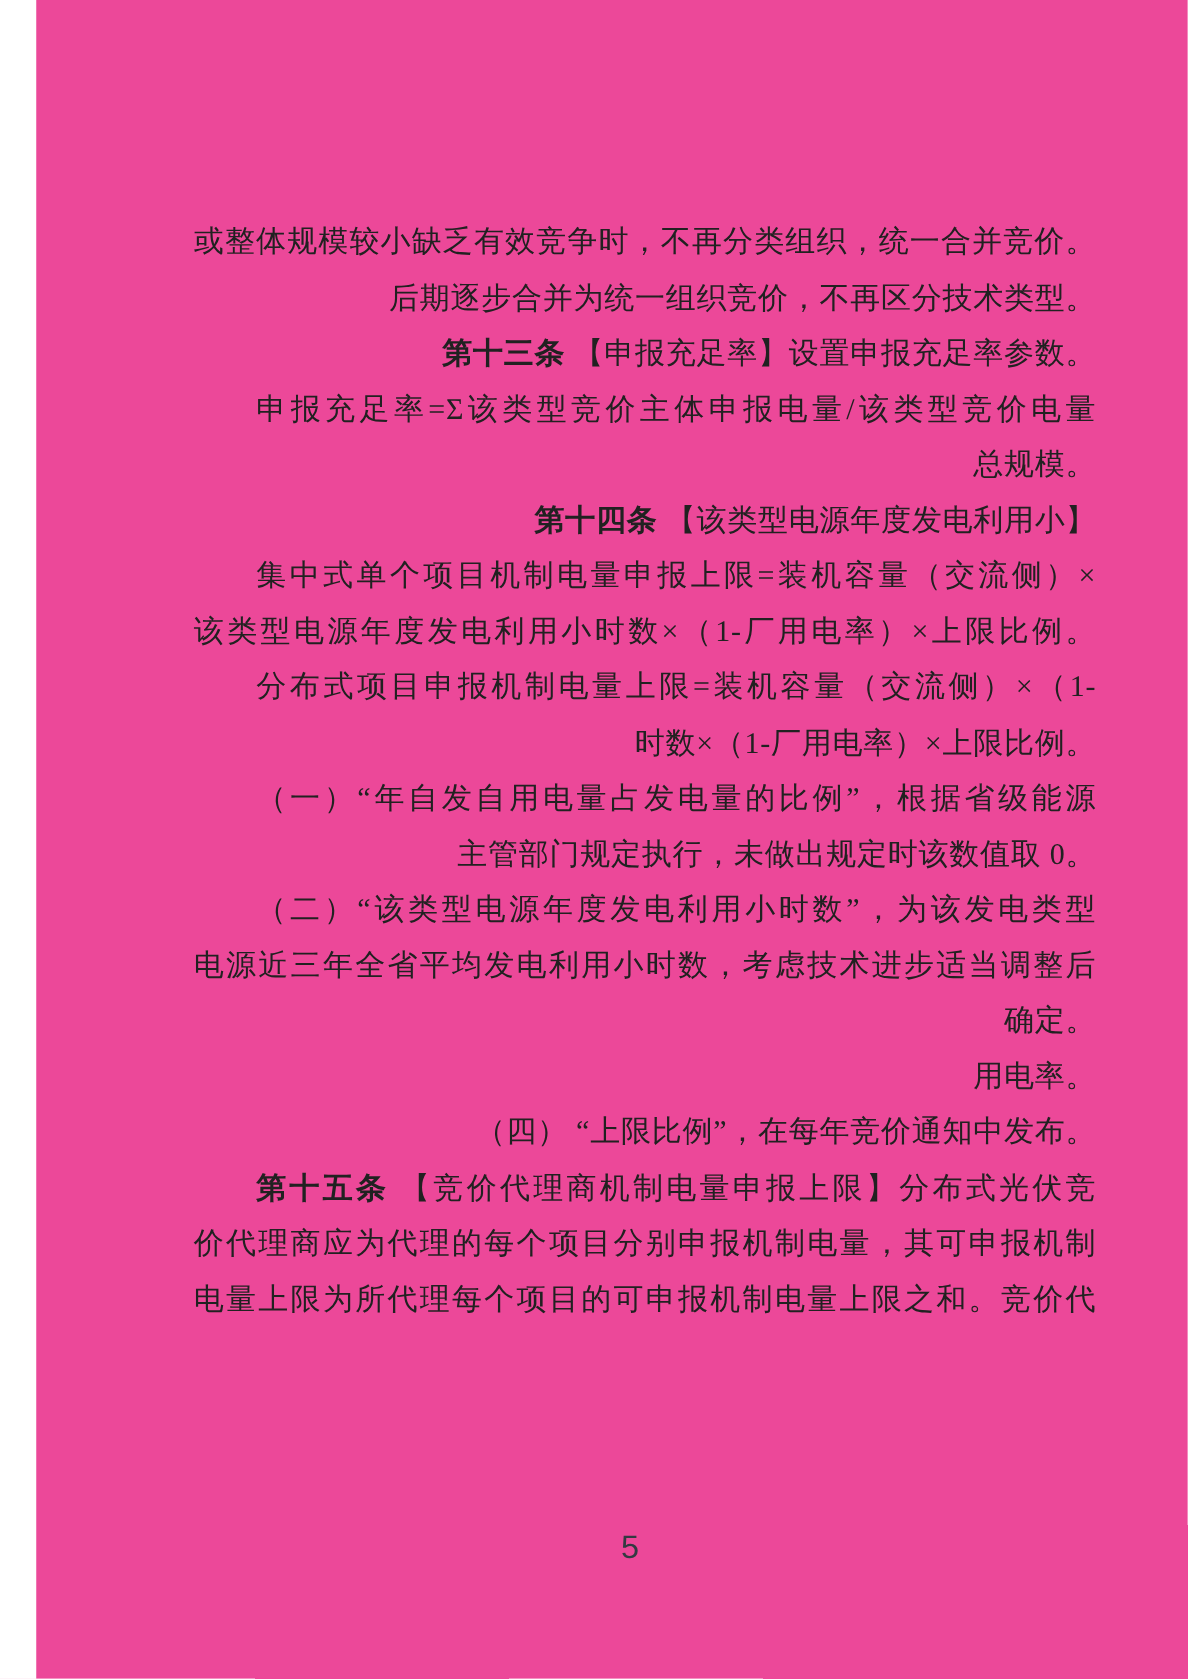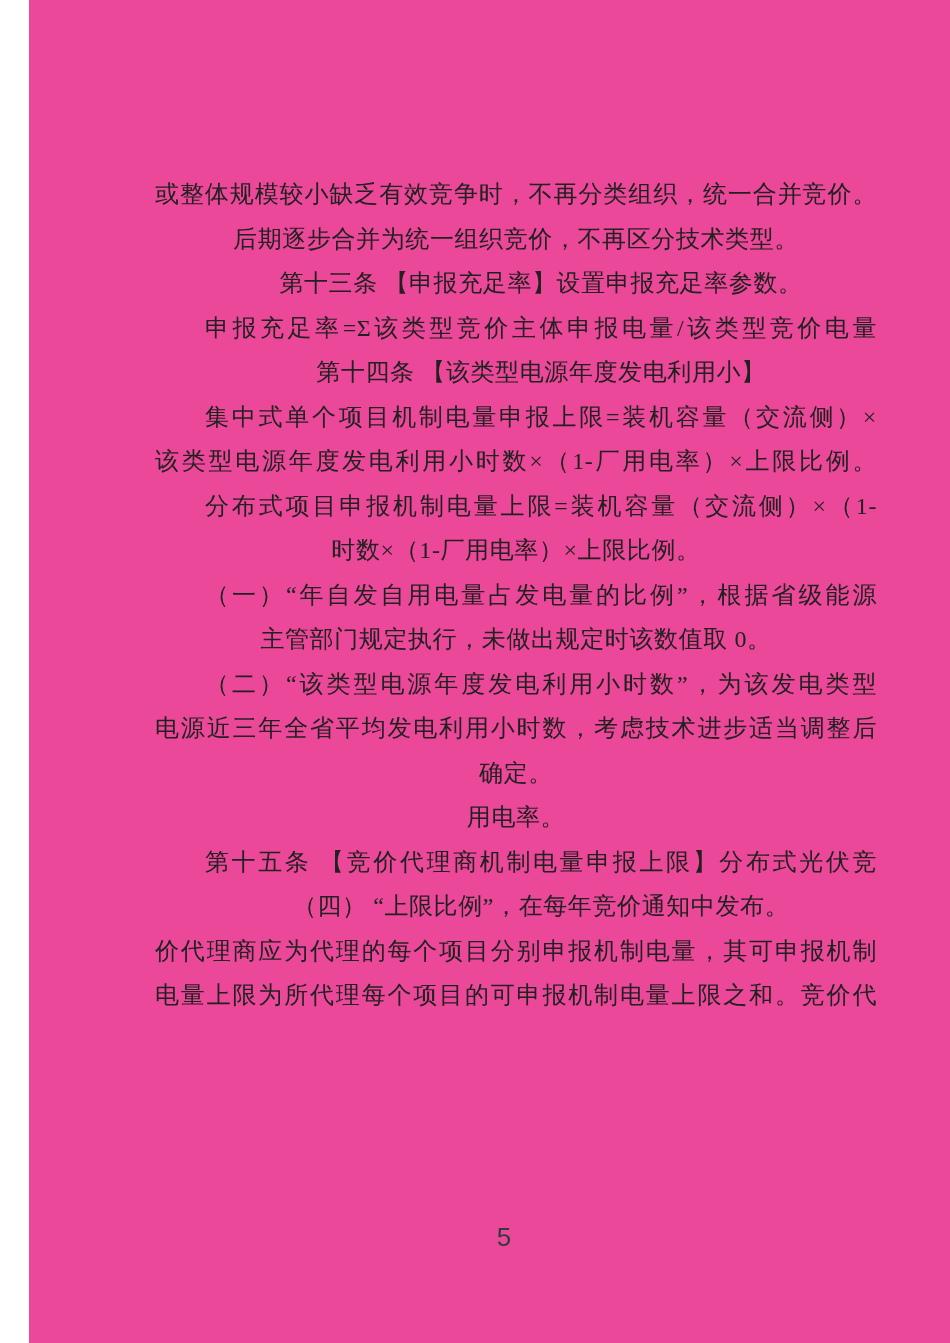--- a/index.html
+++ b/index.html
@@ -21,32 +21,32 @@
     left: 126px;
     top: 172px;
     width: 722px;
     font-size: 24px;
     letter-spacing: 0.6px;
     color: #212121;
   }
   .line {
     line-height: 44.5px;
     min-height: 44.5px;
-    text-align: center;
+    text-align: right;
   }
   .line.fill {
     text-align: justify;
     text-align-last: justify;
     text-justify: inter-character;
   }
   .line.indent {
     padding-left: 50px;
   }
   .line .b {
-    font-weight: 400;
+    font-weight: 700;
   }
   .footer {
     position: absolute;
     left: 0;
     right: 0;
     top: 1222px;
     text-align: center;
     font-family: "Liberation Sans", "DejaVu Sans", sans-serif;
     font-size: 26px;
     color: #333a42;
@@ -54,32 +54,33 @@
 </style>
 </head>
 <body>
 
 <div class="page">
   <div class="body-text">
       <div class="line fill"><span>或整体规模较小缺乏有效竞争时，不再分类组织，统一合并竞价。</span></div>
       <div class="line"><span>后期逐步合并为统一组织竞价，不再区分技术类型。</span></div>
       <div class="line indent"><span class="b">第十三条</span><span> 【申报充足率】设置申报充足率参数。</span></div>
       <div class="line fill indent"><span>申报充足率=Σ该类型竞价主体申报电量/该类型竞价电量</span></div>
+      <div class="line"><span>总规模。</span></div>
       <div class="line indent"><span class="b">第十四条</span><span> 【该类型电源年度发电利用小】</span></div>
       <div class="line fill indent"><span>集中式单个项目机制电量申报上限=装机容量（交流侧）×</span></div>
       <div class="line fill"><span>该类型电源年度发电利用小时数×（1-厂用电率）×上限比例。</span></div>
       <div class="line fill indent"><span>分布式项目申报机制电量上限=装机容量（交流侧）×（1-</span></div>
       <div class="line"><span>时数×（1-厂用电率）×上限比例。</span></div>
       <div class="line fill indent"><span>（一）“年自发自用电量占发电量的比例”，根据省级能源</span></div>
       <div class="line"><span>主管部门规定执行，未做出规定时该数值取 0。</span></div>
       <div class="line fill indent"><span>（二）“该类型电源年度发电利用小时数”，为该发电类型</span></div>
       <div class="line fill"><span>电源近三年全省平均发电利用小时数，考虑技术进步适当调整后</span></div>
       <div class="line"><span>确定。</span></div>
       <div class="line"><span>用电率。</span></div>
+      <div class="line indent"><span>（四） “上限比例”，在每年竞价通知中发布。</span></div>
       <div class="line fill indent"><span class="b">第十五条</span><span> 【竞价代理商机制电量申报上限】分布式光伏竞</span></div>
-      <div class="line indent"><span>（四） “上限比例”，在每年竞价通知中发布。</span></div>
       <div class="line fill"><span>价代理商应为代理的每个项目分别申报机制电量，其可申报机制</span></div>
       <div class="line fill"><span>电量上限为所代理每个项目的可申报机制电量上限之和。竞价代</span></div>
     </div>
   <div class="footer">
     <span>5</span>
   </div>
 </div>
 
 </body></html>

